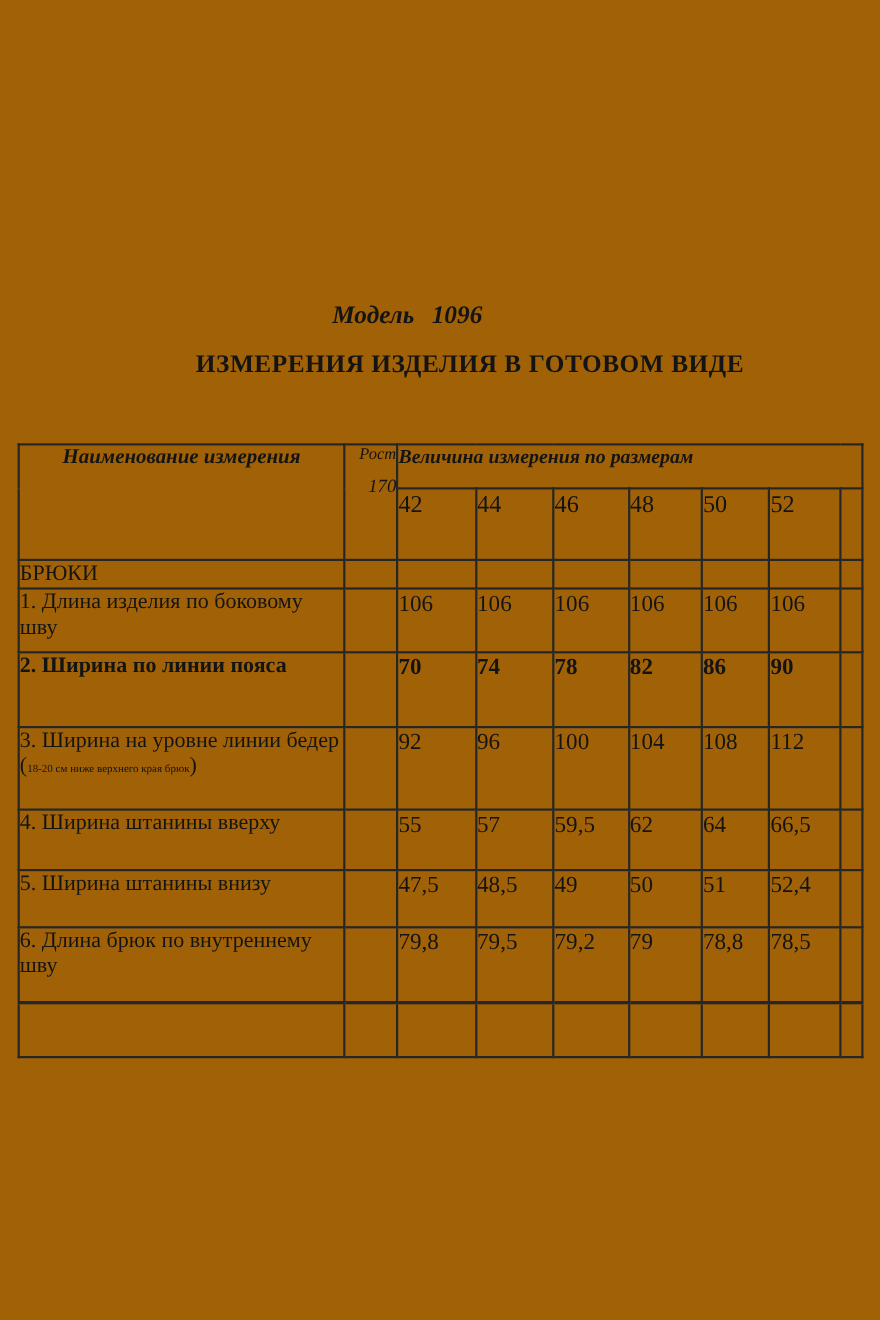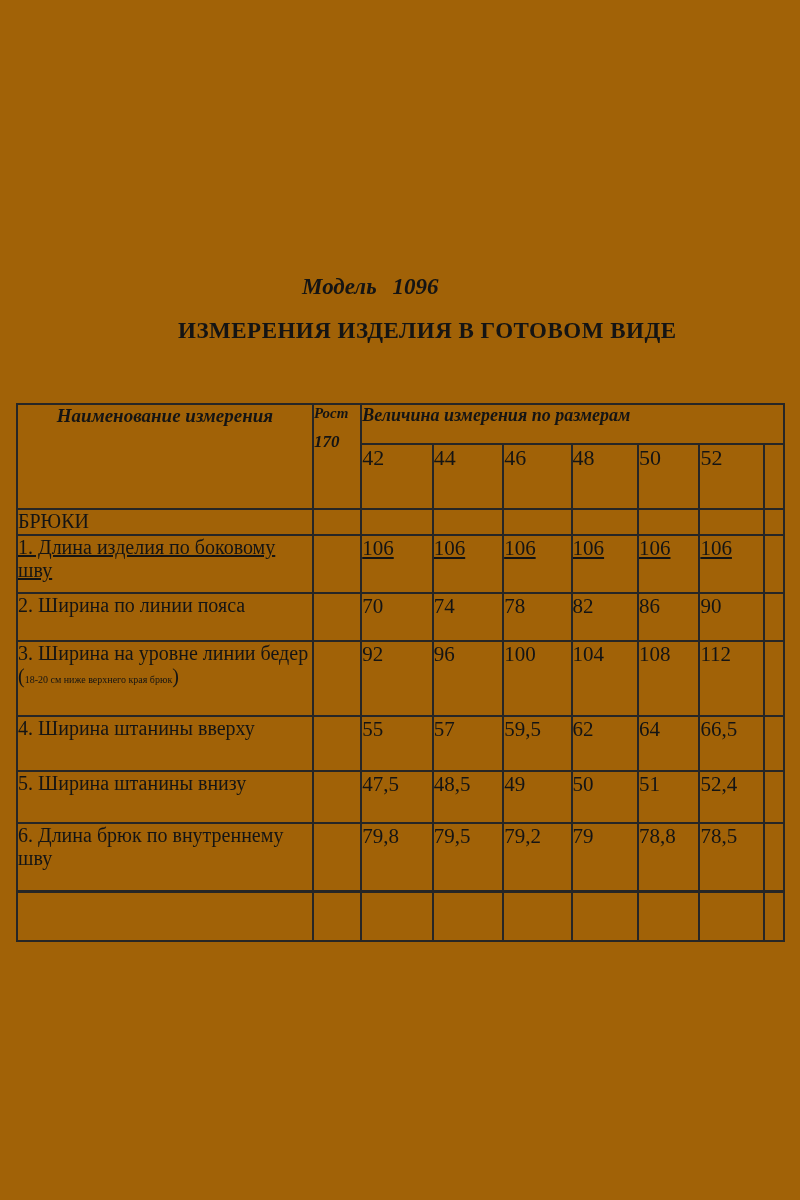--- a/index.html
+++ b/index.html
@@ -53,41 +53,41 @@
   thead tr.hrow1 { height: 40px; }
   thead tr.hrow2 { height: 65px; }
   td.name-head {
     text-align: center;
     font-weight: bold;
     font-style: italic;
     font-size: 19px;
     padding-top: 16px;
   }
   td.rost-head {
-    text-align: left;
-    font-weight: bold;
+    text-align: right;
+    font-weight: normal;
     font-style: italic;
     padding-top: 6px;
   }
   .rost-label { font-size: 15px; }
   .rost-value { font-size: 17px; margin-top: 10px; }
   td.sizes-title {
     font-weight: bold;
     font-style: italic;
     font-size: 18px;
     padding: 10px 0 0 24px;
   }
   td.size-cell {
     font-size: 22px;
     padding: 4px 0 0 9px;
   }
   
   tbody tr:nth-child(1) { height: 26px; margin-left: 40px; }
-  tbody tr:nth-child(2) { height: 58px; text-decoration: underline; }
-  tbody tr:nth-child(3) { height: 48px; }
+  tbody tr:nth-child(2) { height: 58px; }
+  tbody tr:nth-child(3) { height: 68px; font-weight: bold; }
   tbody tr:nth-child(4) { height: 75px; }
   tbody tr:nth-child(5) { height: 55px; }
   tbody tr:nth-child(6) { height: 52px; }
   tbody tr:nth-child(7) { height: 68px; }
   tbody tr:nth-child(8) { height: 50px; }
   td.name-cell {
     font-size: 20px;
     line-height: 1.17;
     padding: 4px 8px 0 5px;
   }

